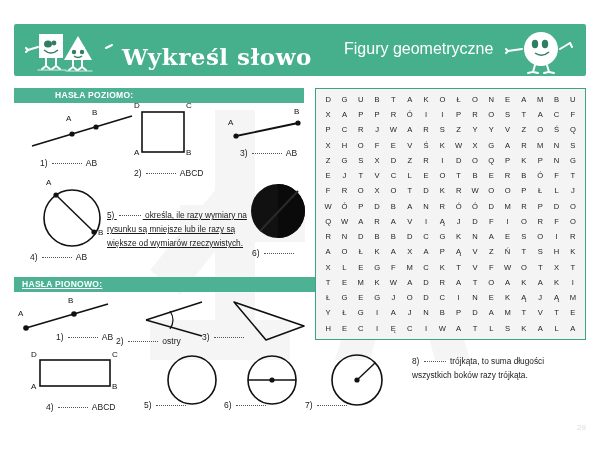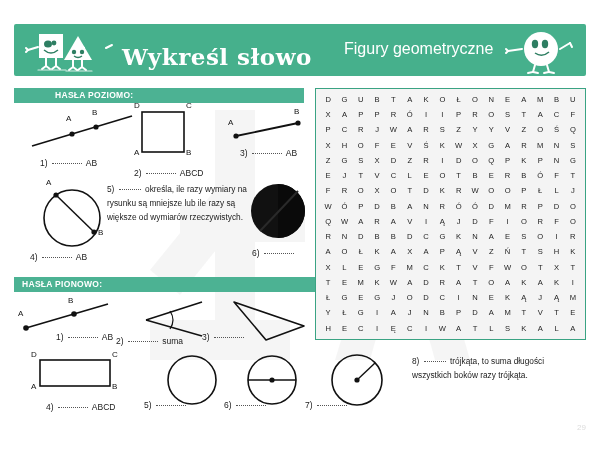--- a/index.html
+++ b/index.html
@@ -63,21 +63,21 @@
     color:#fff;
     font-size:8.5px;
     font-weight:bold;
     letter-spacing:.3px;
     line-height:15px;
     padding-left:8px;
     box-sizing:border-box;
     z-index:12;
   }
   #bar-poziomo{left:14px;top:88px;width:290px;padding-left:41px;}
-  #bar-pionowo{left:14px;top:277px;width:479px;}
+  #bar-pionowo{left:14px;top:277px;width:479px;text-decoration:underline;}
 
   
   .grid-wrap{
     position:absolute;
     left:315px;top:88px;
     width:271px;height:252px;
     border:1.5px solid #3aa383;
     background:#f4f4f4;
     box-sizing:border-box;
     padding:3px 4px;
@@ -272,21 +272,21 @@
     </svg>
     <span class="lbl" style="left:18px;top:-2px;">A</span>
     <span class="lbl" style="left:70px;top:48px;">B</span>
   </div>
   <div class="item caption" style="left:30px;top:250px;">
     <span>4)</span>
     <span class="blank"></span>
     <span>AB</span>
   </div>
 
-  <div class="item para" style="left:107px;top:182px;width:150px;">
+  <div class="item para" style="left:107px;top:208px;width:150px;text-decoration:underline;">
     <span>5)</span>
     <span class="blank short"></span>
     <span>określa, ile razy wymiary na rysunku są mniejsze lub ile razy są większe od wymiarów rzeczywistych.</span>
   </div>
 
   <div class="item" style="left:250px;top:183px;width:60px;height:60px;">
     <svg width="56" height="56">
       <circle cx="28" cy="28" r="27" fill="#111111"></circle>
       <path d="M28 1 A27 27 0 0 1 28 55 Z" fill="#0a0a0a"></path>
       <line x1="10" y1="48" x2="48" y2="8" stroke="#2a2a2a" stroke-width="2"></line>
@@ -317,21 +317,21 @@
   <div class="item" style="left:140px;top:296px;width:80px;height:42px;">
     <svg width="76" height="42">
       <path d="M6 24 L62 6" stroke="#111" stroke-width="1.5" fill="none"></path>
       <path d="M6 24 L62 40" stroke="#111" stroke-width="1.5" fill="none"></path>
       <path d="M30 15 Q36 24 30 33" stroke="#111" stroke-width="1.2" fill="none"></path>
     </svg>
   </div>
   <div class="item caption" style="left:116px;top:334px;">
     <span>2)</span>
     <span class="blank"></span>
-    <span>suma</span>
+    <span>ostry</span>
   </div>
 
   <div class="item" style="left:226px;top:294px;width:90px;height:50px;">
     <svg width="86" height="48">
       <path d="M8 8 L78 32 L40 46 Z" fill="none" stroke="#111" stroke-width="1.6" stroke-linejoin="round"></path>
     </svg>
   </div>
   <div class="item caption" style="left:202px;top:330px;">
     <span>3)</span>
     <span class="blank"></span>

